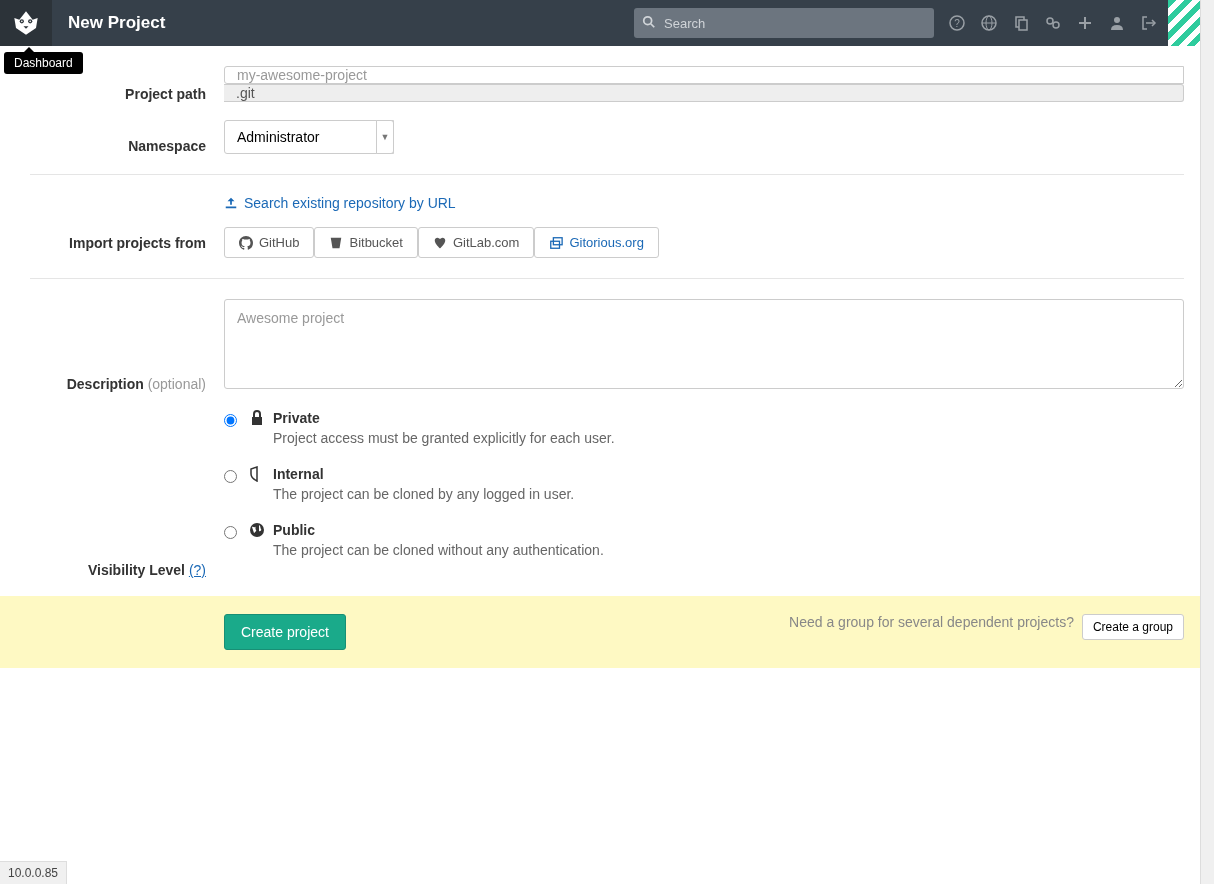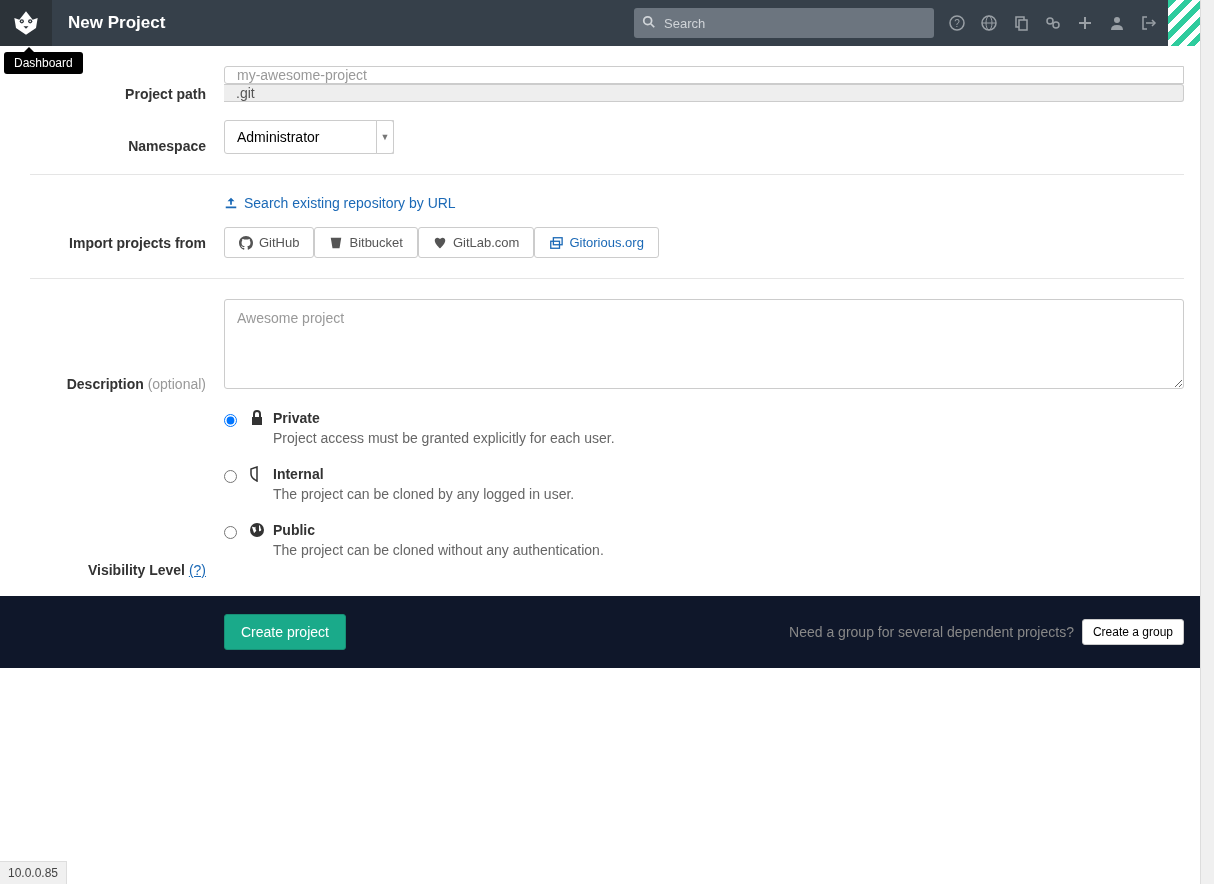--- a/index.html
+++ b/index.html
@@ -50,21 +50,21 @@
     textarea::placeholder { color: #999; }
     
     .visibility-options { }
     .vis-option { display: flex; align-items: flex-start; margin-bottom: 20px; }
     .vis-option input[type=radio] { margin-top: 4px; margin-right: 12px; }
     .vis-option .vis-icon { margin-right: 8px; margin-top: 0px; }
     .vis-option .vis-body { }
     .vis-option .vis-title { font-weight: bold; color: #333; }
     .vis-option .vis-desc { color: #666; margin-top: 4px; }
     
-    .footer-bar { background: #0f172a; padding: 18px 0; display: flex; align-items: center; margin: 0 -30px; padding-left: 224px; padding-right: 30px; }
+    .footer-bar { background: #fef9c3; padding: 18px 0; display: flex; align-items: flex-start; margin: 0 -30px; padding-left: 224px; padding-right: 30px; }
     .btn-primary { background: #1aaa8a; color: #fff; border: 1px solid #188f75; border-radius: 3px; padding: 9px 16px; font-size: 14px; cursor: pointer; }
     .footer-bar .spacer2 { flex: 1; }
     .footer-bar .group-text { color: #888; margin-right: 8px; }
     .btn-small { border: 1px solid #ccc; background: #fff; border-radius: 3px; padding: 5px 10px; font-size: 12px; cursor: pointer; }
     
     .statusbar { position: fixed; bottom: 0; left: 0; padding: 4px 8px; font-size: 12px; color: #444; background: #f0f0f0; border-top: 1px solid #ddd; border-right: 1px solid #ddd; }
     
     .scrollbar-right { position: fixed; right: 0; top: 0; width: 14px; height: 100%; background: #f0f0f0; border-left: 1px solid #ddd; }
     
     svg { display: block; }

